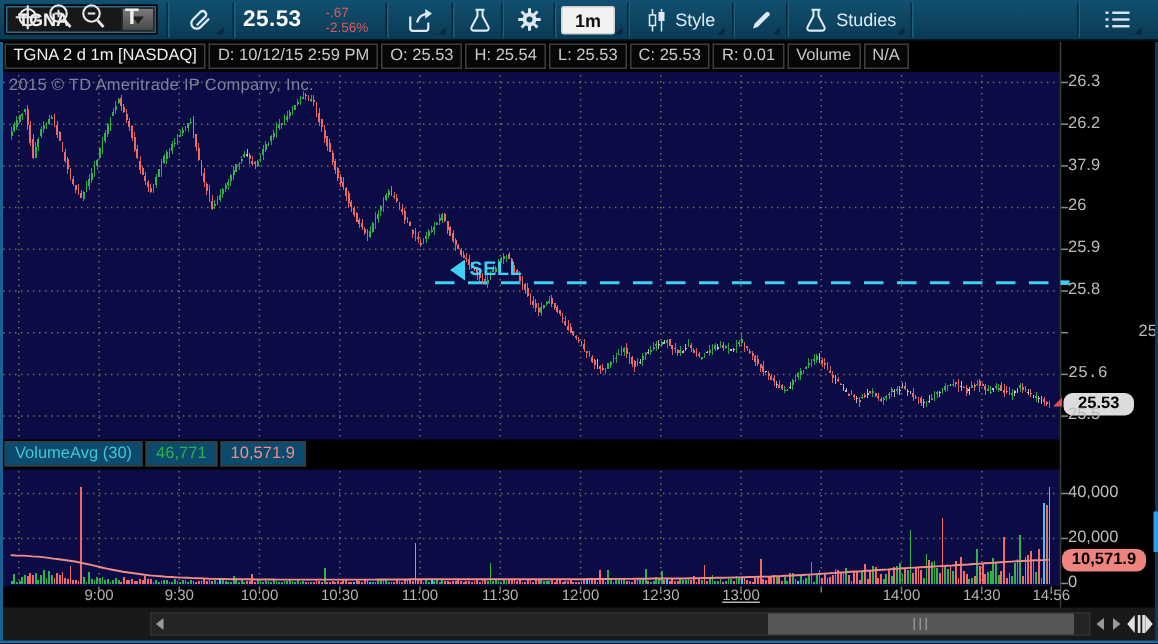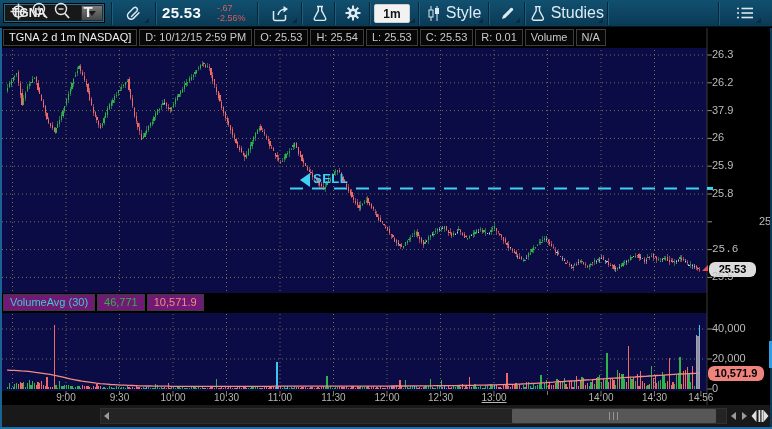--- a/index.html
+++ b/index.html
@@ -1,20 +1,20 @@
 <!DOCTYPE html>
 <html><head>
 <meta charset="utf-8">
 <style>
 *{box-sizing:border-box;margin:0;padding:0}
 html,body{background:#000}
 #app{position:relative;width:772px;height:429px;overflow:hidden;background:#000;font-family:"Liberation Sans",sans-serif}
 
 #topbar{position:absolute;left:0;top:0;width:772px;height:27px;background:linear-gradient(#11506f,#0a3a55);border-bottom:1px solid #041824}
-.tool{position:absolute;top:3px;height:20px;display:flex;align-items:center;justify-content:center;color:#d9e7f2;font-size:16px;cursor:pointer}
+.tool{position:absolute;top:3px;height:20px;display:flex;align-items:center;justify-content:center;color:#d9e7f2;font-size:12px;cursor:pointer}
 .vsep{position:absolute;top:2px;height:23px;width:1px;background:#062636;box-shadow:1px 0 0 #1b5f80}
 .corner{position:absolute;right:1px;bottom:0;width:0;height:0;border-style:solid;border-width:0 0 5px 5px;border-color:transparent transparent #082a3c transparent}
 #symbox{position:absolute;left:3px;top:3px;width:102px;height:20px;background:#181818;border:1px solid #050505;box-shadow:0 0 0 1px #2a6b8c inset;display:flex;align-items:center}
 #symbox .symtxt{color:#f2f2f2;font-size:12px;font-weight:bold;padding-left:8px;flex:1}
 #symdd{width:22px;height:16px;margin-right:1px;background:linear-gradient(#7b7b7b,#474747);display:flex;align-items:center;justify-content:center;border:1px solid #2a2a2a}
 .ddtri{width:0;height:0;border-left:4px solid transparent;border-right:4px solid transparent;border-top:5px solid #1c1c1c}
 #price-lbl{position:absolute;left:162px;top:4px;color:#fafafa;font-size:15px;font-weight:bold;letter-spacing:.3px}
 #chg{position:absolute;left:217px;top:3px;color:#e25a5a;font-size:9px;line-height:10px;text-align:left}
 #btn-1m{position:absolute;left:374px;top:4px;width:36px;height:19px;background:#f2f2f2;border:1px solid #cfcfcf;border-radius:2px;color:#111;font-size:12px;font-weight:bold;display:flex;align-items:center;justify-content:center;cursor:pointer}
 .tlabel{margin-left:5px;color:#dcebf5}
@@ -31,21 +31,21 @@
 #gutter{position:absolute;left:707px;top:28px;width:65px;height:377px;background:#000}
 #taxis{position:absolute;left:0;top:391px;width:772px;height:14px;background:#000}
 #chart-svg{position:absolute;left:0;top:0;z-index:5}
 .ovl{position:absolute;z-index:6}
 #watermark{left:6px;top:51px;color:#80809c;font-size:11px;letter-spacing:.2px}
 .axlab{position:absolute;left:712px;color:#bbbbbb;font-size:11px;z-index:6}
 .tlab{position:absolute;top:392px;color:#b5b5b5;font-size:10px;transform:translateX(-50%);z-index:6}
 #price-badge{left:709px;width:47px;height:15px;background:#dcdcdc;border-radius:6px;color:#000;font-size:11px;font-weight:bold;text-align:center;line-height:15px}
 #vol-badge{left:708px;width:56px;height:15px;background:#ef837d;border-radius:6px;color:#000;font-size:11px;font-weight:bold;text-align:center;line-height:15px}
 #volhdr{left:3px;top:294px;display:flex;gap:2px}
-.vbox{background:#701a75;border:1px solid #3c3c3c;font-size:11px;line-height:13px;padding:1px 6px;white-space:nowrap}
+.vbox{background:#0c4a6e;border:1px solid #3c3c3c;font-size:11px;line-height:13px;padding:1px 6px;white-space:nowrap}
 #sell-lbl{left:313px;top:171px;color:#3ed1f4;font-size:13px;font-weight:bold;letter-spacing:.5px}
 #sell-arrow{left:300px;top:173px;width:0;height:0;border-top:7px solid transparent;border-bottom:7px solid transparent;border-right:10px solid #3ed1f4}
 
 #ledge{position:absolute;left:0;top:28px;width:2px;height:399px;background:#1a6294;z-index:7}
 #redge{position:absolute;left:770px;top:28px;width:2px;height:399px;background:#0d3b57;z-index:7}
 #redge-hi{position:absolute;left:769px;top:341px;width:3px;height:27px;background:#2e9fe6;z-index:8}
 #bluebar{position:absolute;left:0;top:427px;width:772px;height:2px;background:#1d6fa8;z-index:8}
 
 #botbar{position:absolute;left:0;top:405px;width:772px;height:22px;background:#191919;z-index:6}
 .bicon{position:absolute;top:2px;width:20px;height:18px;display:flex;align-items:center;justify-content:center;cursor:pointer}
@@ -1412,20 +1412,21 @@
         <rect x="697.3000000000001" y="268.2699445869514" width="1.2" height="1" fill="#ef6a64"></rect>
         <rect x="697.3000000000001" y="336.34861566740176" width="1.2" height="52.65138433259827" fill="#ef6a64"></rect>
         <line x1="699.6833333333334" y1="267.0911243388939" x2="699.6833333333334" y2="271.8771421938458" stroke="#ef6a64" stroke-width="0.6"></line>
         <rect x="699.0833333333334" y="268.686149216055" width="1.2" height="1.0669116269442611" fill="#ef6a64"></rect>
         <rect x="699.0833333333334" y="324.5" width="1.2" height="64.5" fill="#3bc8f5"></rect>
       </g>
       <polyline points="7.1,370.1 10.7,370.3 14.3,370.4 17.8,370.6 21.4,370.9 25.0,371.1 28.5,371.4 32.1,371.9 35.7,372.4 39.3,372.8 42.8,373.3 46.4,373.8 50.0,374.3 53.5,375.1 57.1,375.8 60.6,376.6 64.2,377.4 67.8,378.3 71.3,379.1 74.9,379.8 78.5,380.5 82.0,381.2 85.6,381.7 89.2,382.2 92.8,382.7 96.3,383.2 99.9,383.6 103.5,383.9 107.0,384.2 110.6,384.5 114.2,384.7 117.7,384.9 121.3,385.1 124.8,385.2 128.4,385.4 132.0,385.5 135.6,385.6 139.1,385.8 142.7,385.9 146.3,386.0 149.8,386.0 153.4,386.1 156.9,386.1 160.5,386.2 164.1,386.2 167.7,386.2 171.2,386.3 174.8,386.3 178.4,386.3 181.9,386.3 185.5,386.4 189.1,386.4 192.6,386.4 196.2,386.4 199.8,386.4 203.3,386.4 206.9,386.4 210.5,386.4 214.0,386.4 217.6,386.4 221.2,386.4 224.7,386.4 228.3,386.4 231.9,386.4 235.4,386.4 239.0,386.4 242.6,386.4 246.1,386.4 249.7,386.4 253.3,386.3 256.8,386.3 260.4,386.3 264.0,386.3 267.5,386.3 271.1,386.3 274.6,386.2 278.2,386.2 281.8,386.2 285.4,386.2 288.9,386.2 292.5,386.2 296.1,386.2 299.6,386.2 303.2,386.2 306.8,386.2 310.3,386.2 313.9,386.2 317.5,386.2 321.0,386.2 324.6,386.2 328.2,386.2 331.7,386.2 335.3,386.2 338.9,386.2 342.4,386.2 346.0,386.2 349.6,386.2 353.1,386.2 356.7,386.2 360.3,386.2 363.8,386.2 367.4,386.2 371.0,386.1 374.5,386.1 378.1,386.1 381.7,386.1 385.2,386.1 388.8,386.1 392.4,386.0 395.9,386.0 399.5,386.0 403.1,386.0 406.6,386.0 410.2,385.9 413.8,385.9 417.3,385.9 420.9,385.9 424.5,385.8 428.0,385.8 431.6,385.8 435.2,385.7 438.7,385.7 442.3,385.7 445.9,385.7 449.4,385.6 453.0,385.6 456.6,385.6 460.1,385.5 463.7,385.5 467.3,385.4 470.8,385.3 474.4,385.3 478.0,385.2 481.5,385.2 485.1,385.1 488.7,385.0 492.2,384.9 495.8,384.8 499.4,384.7 502.9,384.6 506.5,384.5 510.1,384.4 513.6,384.3 517.2,384.1 520.8,384.0 524.3,383.8 527.9,383.7 531.5,383.5 535.0,383.3 538.6,383.1 542.2,382.9 545.7,382.7 549.3,382.4 552.9,382.2 556.4,381.9 560.0,381.7 563.5,381.5 567.1,381.2 570.7,381.0 574.3,380.8 577.8,380.5 581.4,380.3 585.0,380.0 588.5,379.8 592.1,379.6 595.6,379.3 599.2,379.1 602.8,378.8 606.4,378.6 609.9,378.4 613.5,378.2 617.1,378.0 620.6,377.8 624.2,377.6 627.8,377.4 631.3,377.2 634.9,377.0 638.5,376.7 642.0,376.5 645.6,376.3 649.1,376.0 652.7,375.8 656.3,375.5 659.9,375.3 663.4,375.1 667.0,374.8 670.6,374.6 674.1,374.4 677.7,374.2 681.3,374.0 684.8,373.8 688.4,373.6 692.0,373.5 695.5,373.4 699.1,373.2" fill="none" stroke="#f28c86" stroke-width="1.3"></polyline>
       <polygon points="702,271 708,271 708,265" fill="#e05050"></polygon>
     </svg>
 
+  <div class="ovl" id="watermark">2015 © TD Ameritrade IP Company, Inc.</div>
   <div class="ovl" id="sell-arrow"></div>
   <div class="ovl" id="sell-lbl">SELL</div>
   <div class="ovl" id="price-badge" style="top: 262.06px;">25.53</div>
   <div class="ovl" id="vol-badge" style="top: 366.142px;">10,571.9</div>
   <div class="ovl" id="volhdr">
     <div class="vbox" style="color:#3fc9cf">VolumeAvg (30)</div>
     <div class="vbox" style="color:#2fb34a">46,771</div>
     <div class="vbox" style="color:#f28c86">10,571.9</div>
   </div>
 

